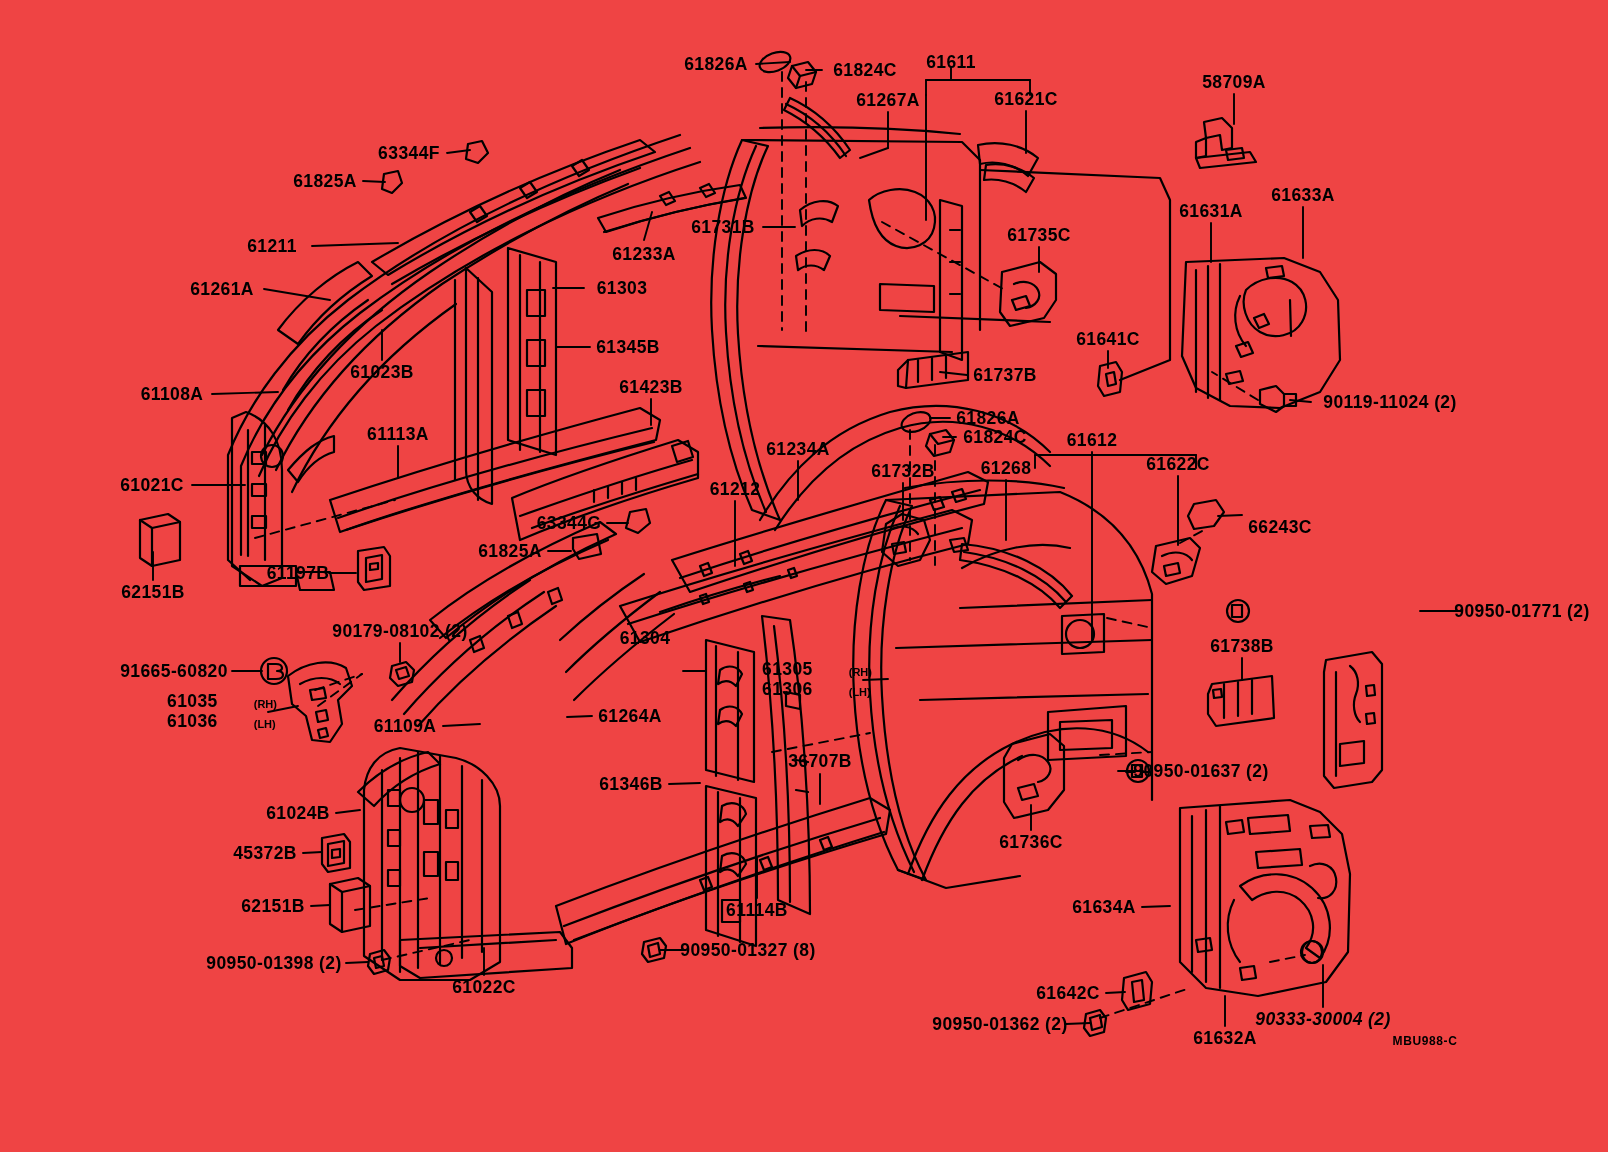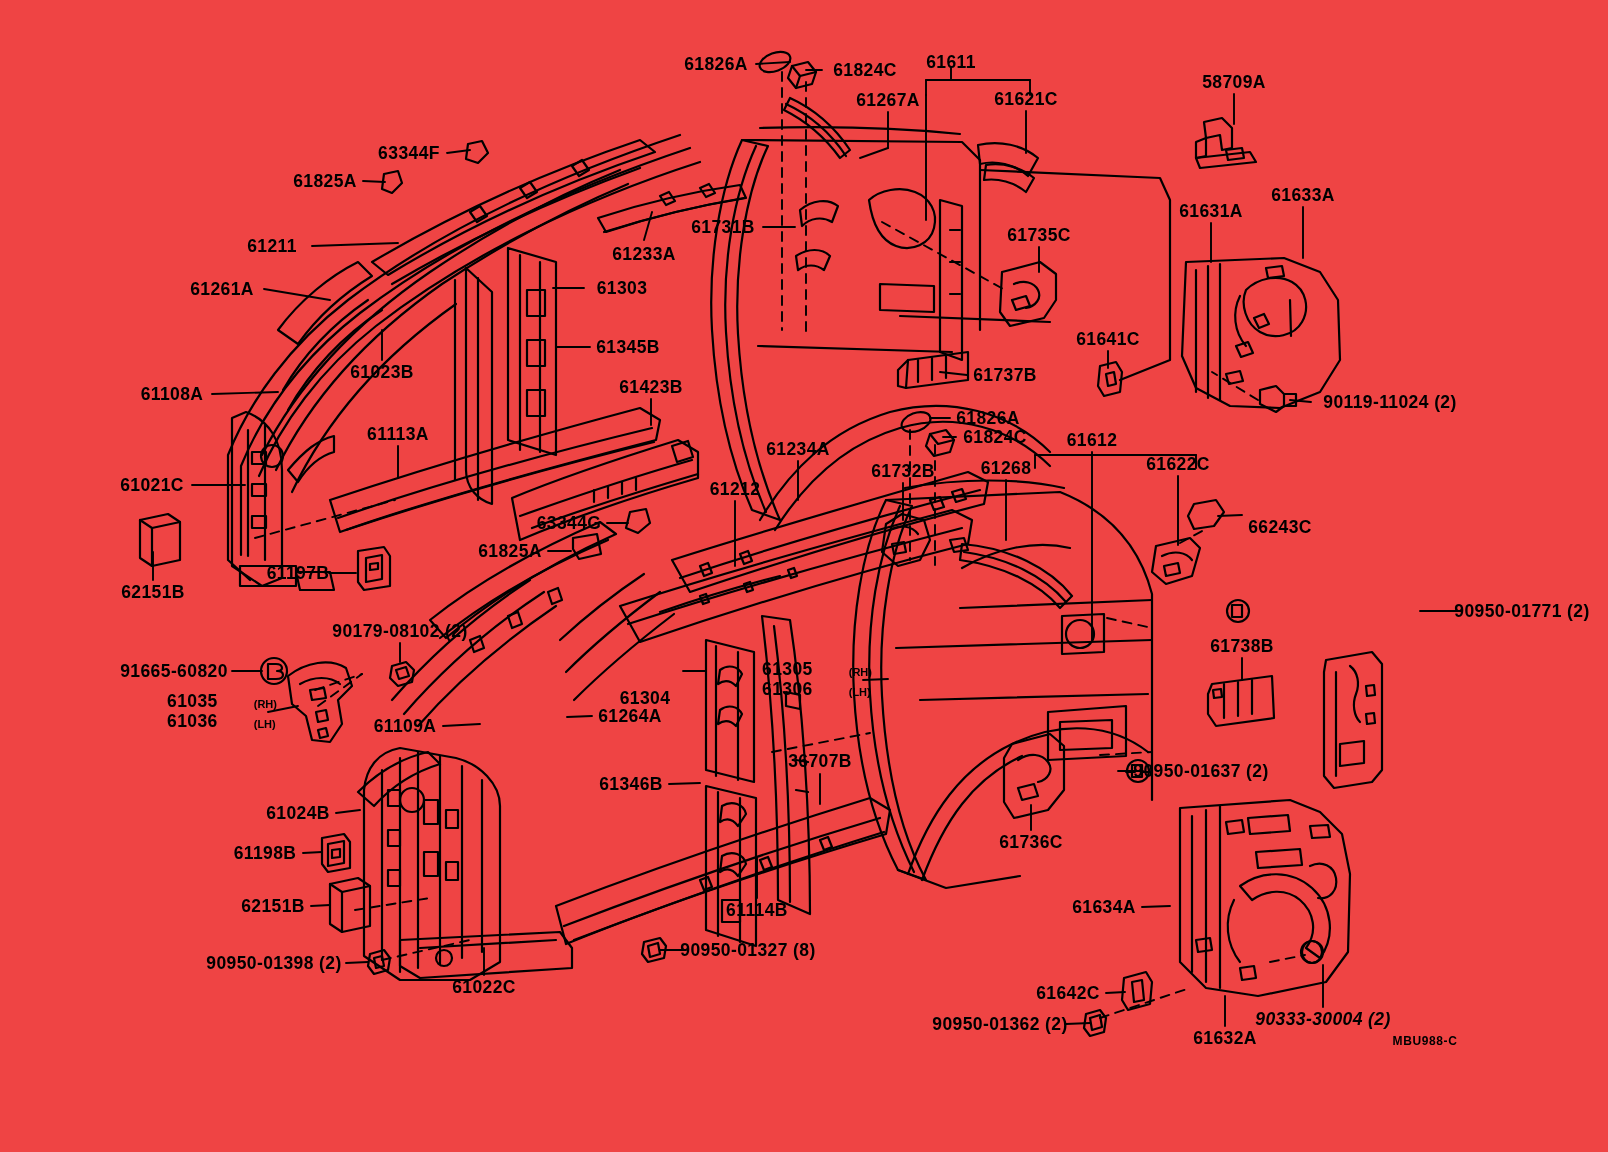--- a/index.html
+++ b/index.html
@@ -707,21 +707,21 @@
       </div>
       <div class="lbl" style="left: 400px; top: 631px;">
         <div>90179-08102 (2)</div>
       </div>
       <div class="lbl" style="left: 1242px; top: 646px;">
         <div>61738B</div>
       </div>
       <div class="lbl" style="left: 174px; top: 671px;">
         <div>91665-60820</div>
       </div>
-      <div class="lbl" style="left: 645px; top: 698px;">
+      <div class="lbl" style="left: 645px; top: 638px;">
         <div>61304</div>
       </div>
       <div class="lbl two-line" style="left: 222px; top: 712px;">
         <div>61035<span class="sub">(RH)</span></div>
         <div>61036<span class="sub">(LH)</span></div>
       </div>
       <div class="lbl two-line" style="left: 817px; top: 680px;">
         <div>61305<span class="sub">(RH)</span></div>
         <div>61306<span class="sub">(LH)</span></div>
       </div>
@@ -740,21 +740,21 @@
       <div class="lbl" style="left: 1201px; top: 771px;">
         <div>90950-01637 (2)</div>
       </div>
       <div class="lbl" style="left: 298px; top: 813px;">
         <div>61024B</div>
       </div>
       <div class="lbl" style="left: 1031px; top: 842px;">
         <div>61736C</div>
       </div>
       <div class="lbl" style="left: 265px; top: 853px;">
-        <div>61198B</div>
+        <div>45372B</div>
       </div>
       <div class="lbl" style="left: 273px; top: 906px;">
         <div>62151B</div>
       </div>
       <div class="lbl" style="left: 757px; top: 910px;">
         <div>61114B</div>
       </div>
       <div class="lbl" style="left: 1104px; top: 907px;">
         <div>61634A</div>
       </div>

